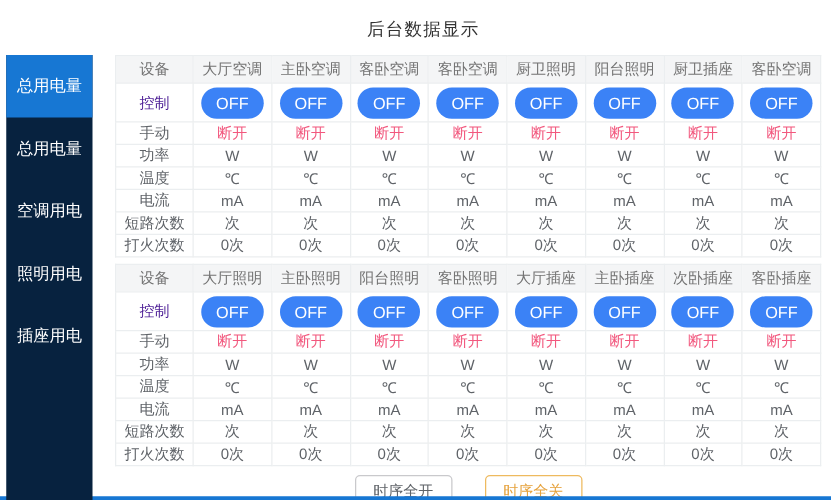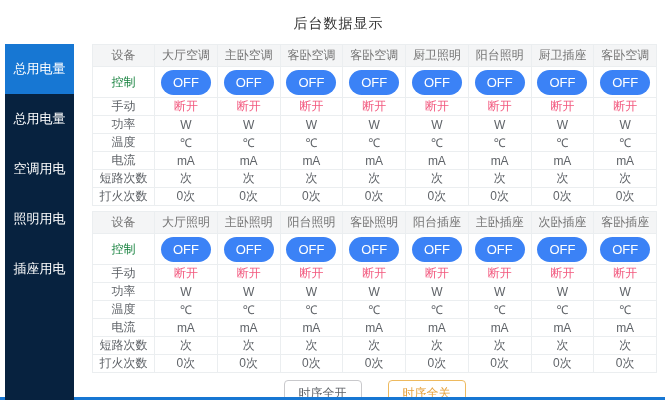--- a/index.html
+++ b/index.html
@@ -20,21 +20,21 @@
 
   .main { position:absolute; left:74px; top:44px; right:0; z-index:1; }
 
   table { border-collapse:collapse; table-layout:fixed; width:565px;
           margin-left:18px; background:#fff; }
   table + table { margin-top:5px; }
   th, td { border:1px solid #ebeef0; text-align:center; padding:0;
            overflow:hidden; white-space:nowrap; }
   thead th { background:#f4f5f6; height:21px; font-weight:400; font-size:12px; color:#737373; }
   col.label-col { width:62px; }
-  td.label { font-size:12px; color:#15803d; }
+  td.label { font-size:12px; color:#4c1d95; }
   tr.control-row td { height:30px; }
   tr.data-row td { height:16px; font-size:12px; color:#5f6368; }
 
   .off-btn { display:inline-block; width:50px; height:25px; line-height:25px;
              border-radius:13px; background:#3b82f6; color:#fff; font-weight:400;
              font-size:13px; cursor:pointer; }
   .manual-text { color:#f2587e; font-weight:400; font-size:12px; }
 
   .footer { margin-top:7px; width:565px; margin-left:18px; display:flex;
             justify-content:center; gap:26px; }
@@ -176,21 +176,21 @@
             <col>
             <col>
           </colgroup>
           <thead>
             <tr>
               <th>设备</th>
               <th>大厅照明</th>
               <th>主卧照明</th>
               <th>阳台照明</th>
               <th>客卧照明</th>
-              <th>阳台插座</th>
+              <th>大厅插座</th>
               <th>主卧插座</th>
               <th>次卧插座</th>
               <th>客卧插座</th>
             </tr>
           </thead>
           <tbody>
             <tr class="control-row">
               <td class="label">控制</td>
               <td><span class="off-btn">OFF</span></td>
               <td><span class="off-btn">OFF</span></td>

